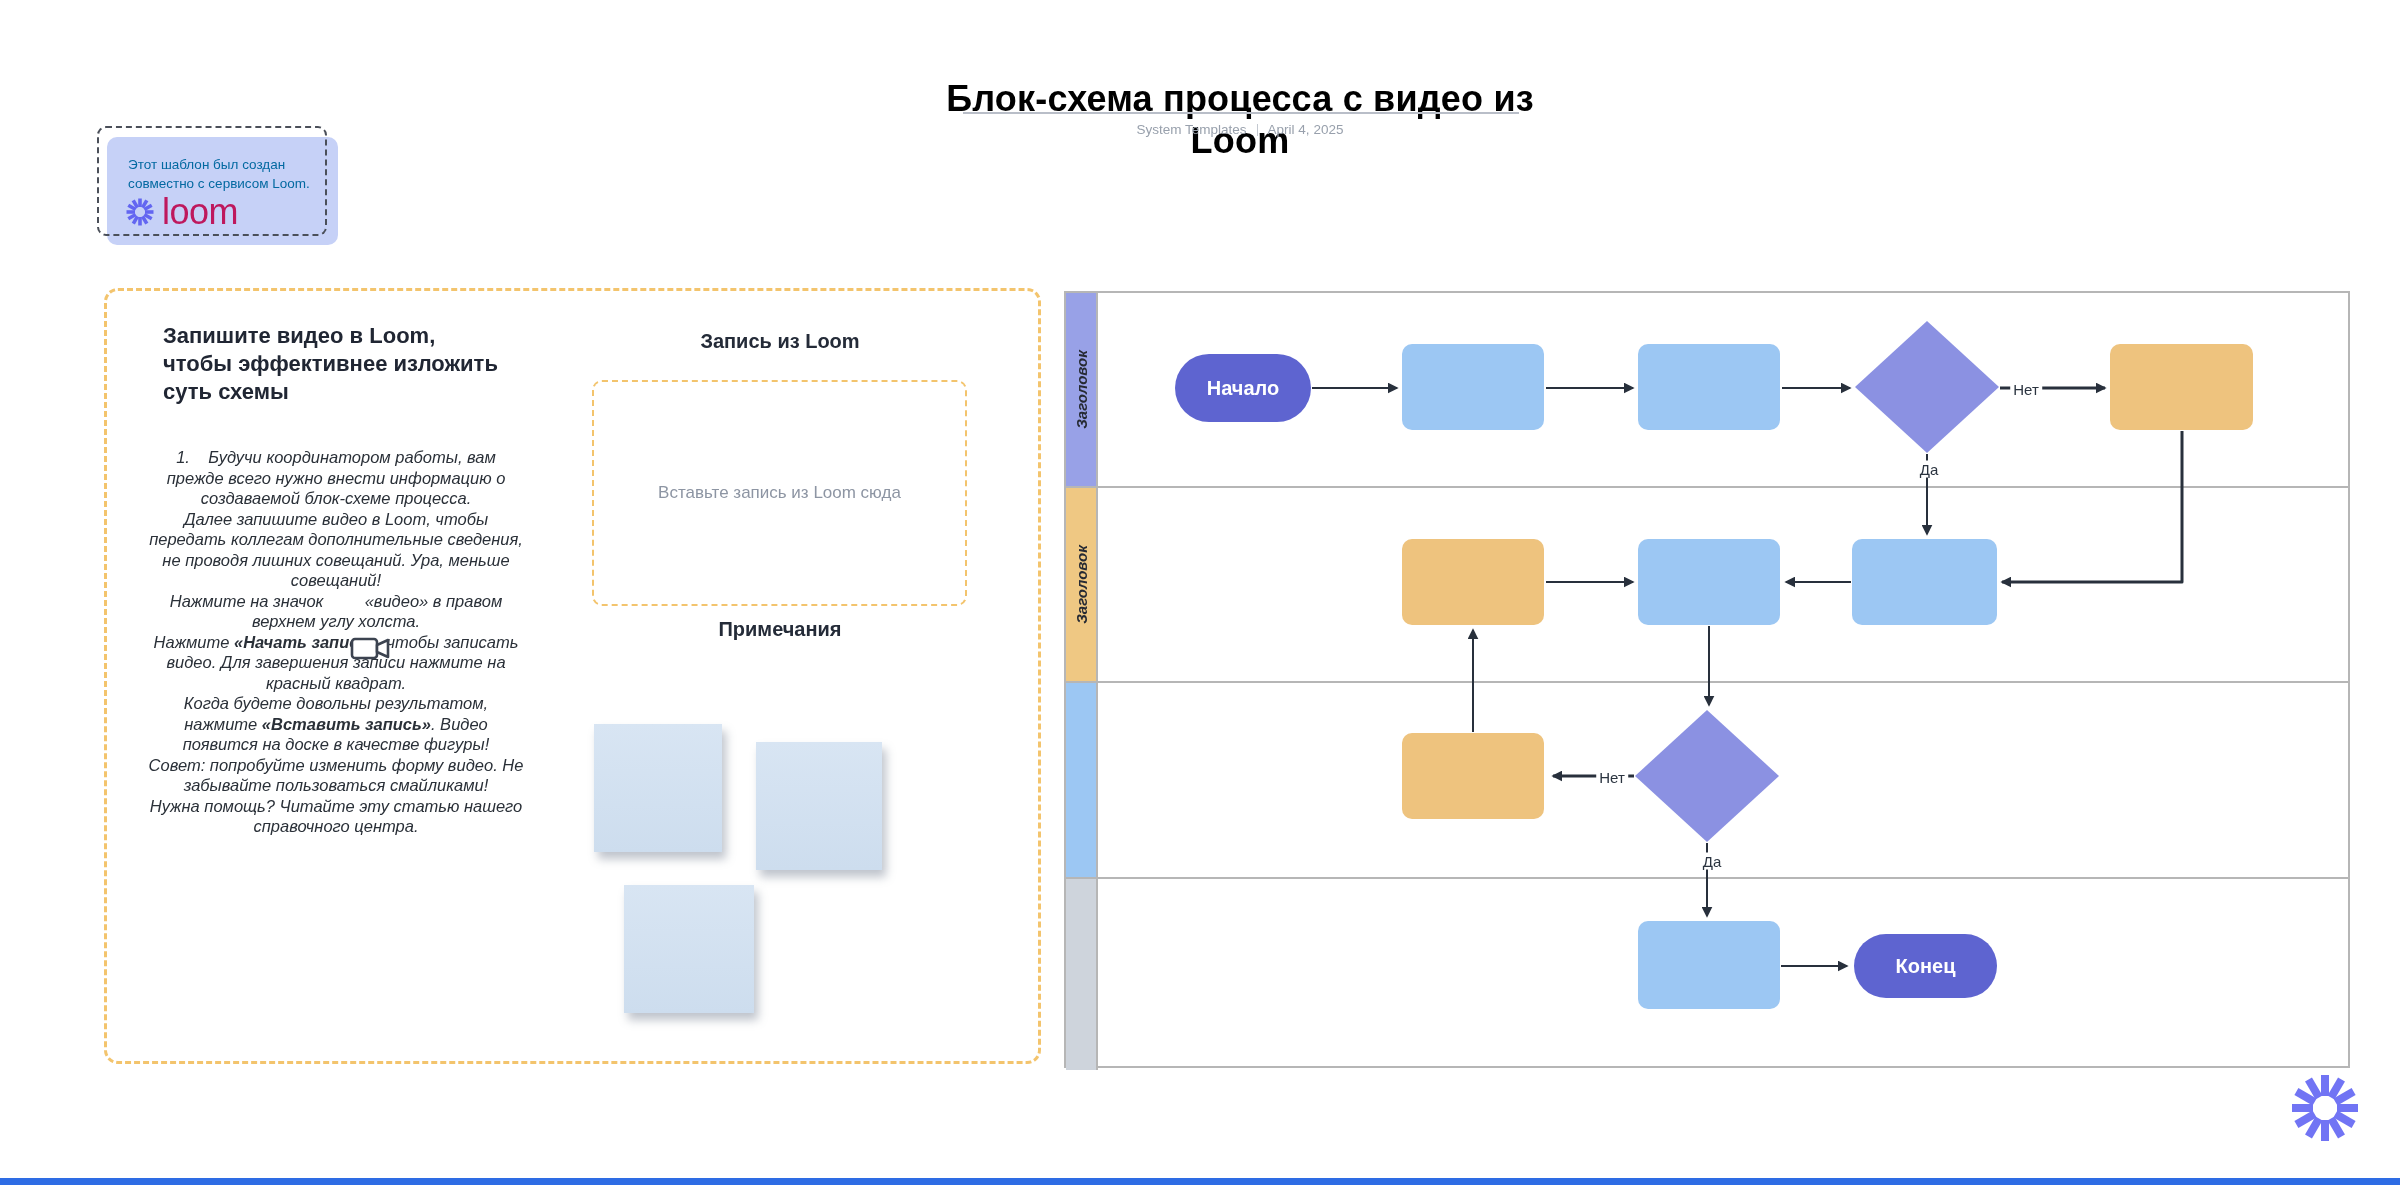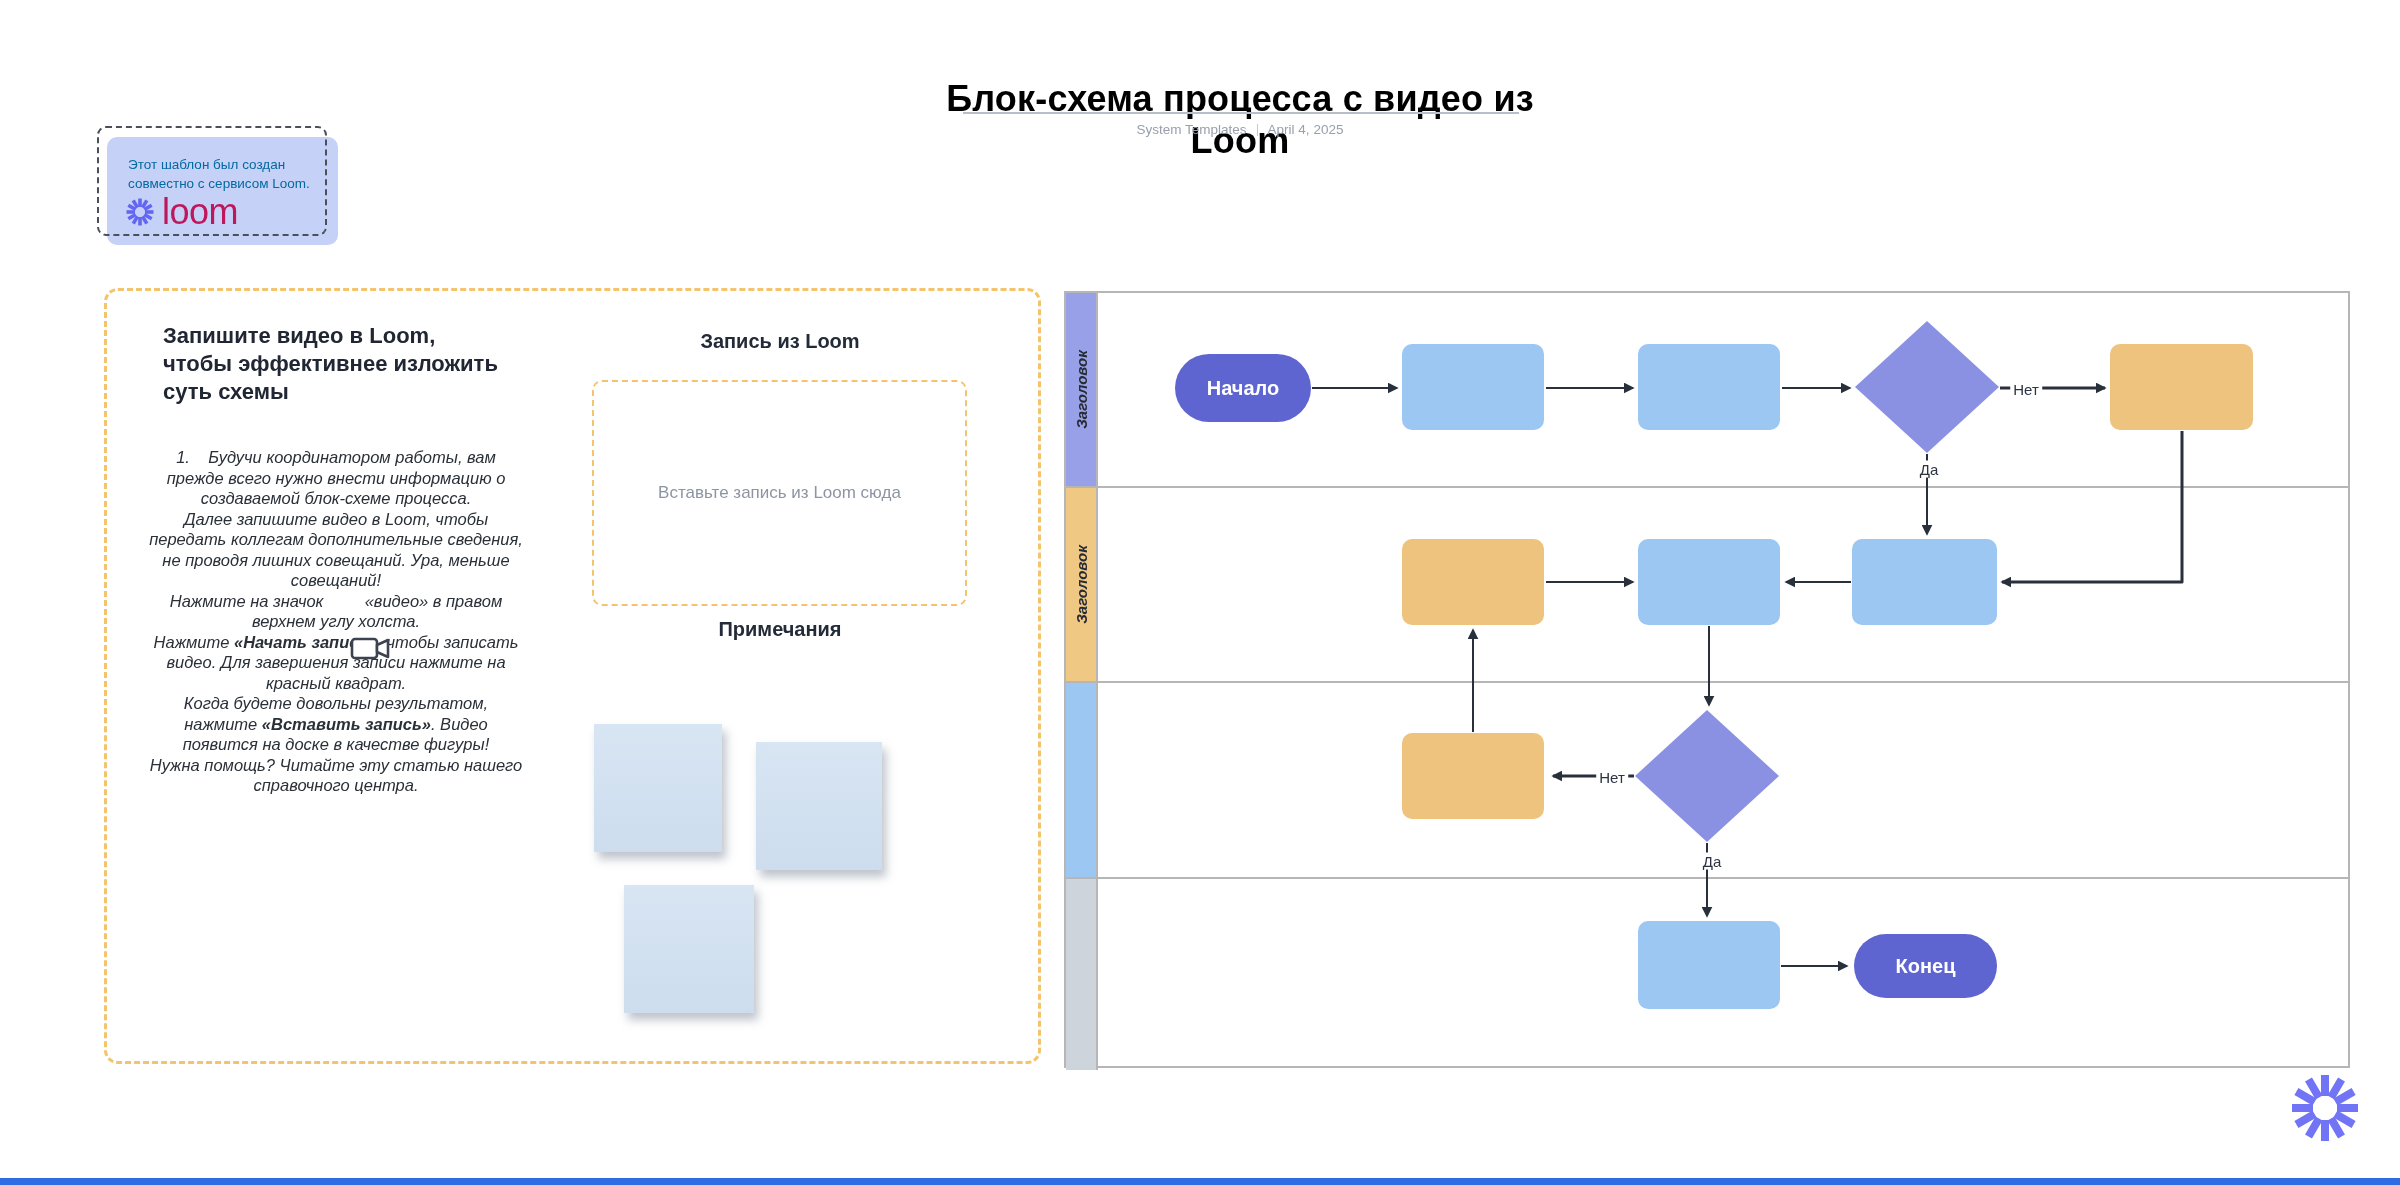--- a/index.html
+++ b/index.html
@@ -109,20 +109,21 @@
   <div class="note-dashes"></div>
 
   <div class="left-panel"></div>
   <div class="left-heading">Запишите видео в Loom, чтобы эффективнее изложить суть схемы</div>
   <div class="instructions" id="instr">
       <div><span>1.&nbsp;&nbsp;&nbsp;&nbsp;</span><span>Будучи координатором работы, вам прежде всего нужно внести информацию о создаваемой блок-схеме процесса.</span></div>
       <div><span>Далее запишите видео в Loom, чтобы передать коллегам дополнительные сведения, не проводя лишних совещаний. Ура, меньше совещаний!</span></div>
       <div><span>Нажмите на значок&nbsp;&nbsp;&nbsp;&nbsp;&nbsp;&nbsp;&nbsp;&nbsp; «видео» в правом верхнем углу холста.</span></div>
       <div><span>Нажмите </span><b>«Начать запись»</b><span>, чтобы записать видео. Для завершения записи нажмите на красный квадрат.</span></div>
       <div><span>Когда будете довольны результатом, нажмите </span><b>«Вставить запись»</b><span>. Видео появится на доске в качестве фигуры!</span></div>
+      <div><span>Совет: попробуйте изменить форму видео. Не забывайте пользоваться смайликами!</span></div>
       <div><span>Нужна помощь? Читайте эту статью нашего справочного центра.</span></div>
     </div>
   <span class="cam-icon">
     <svg width="42" height="34" viewBox="0 0 42 34">
       <rect x="2" y="7" width="25" height="19" rx="3" fill="#ffffff" stroke="#3c4350" stroke-width="2.6"></rect>
       <path d="M27 13 L38 8 V25 L27 20 Z" fill="#ffffff" stroke="#3c4350" stroke-width="2.6" stroke-linejoin="round"></path>
     </svg>
   </span>
 
   <div class="rec-heading">Запись из Loom</div>

